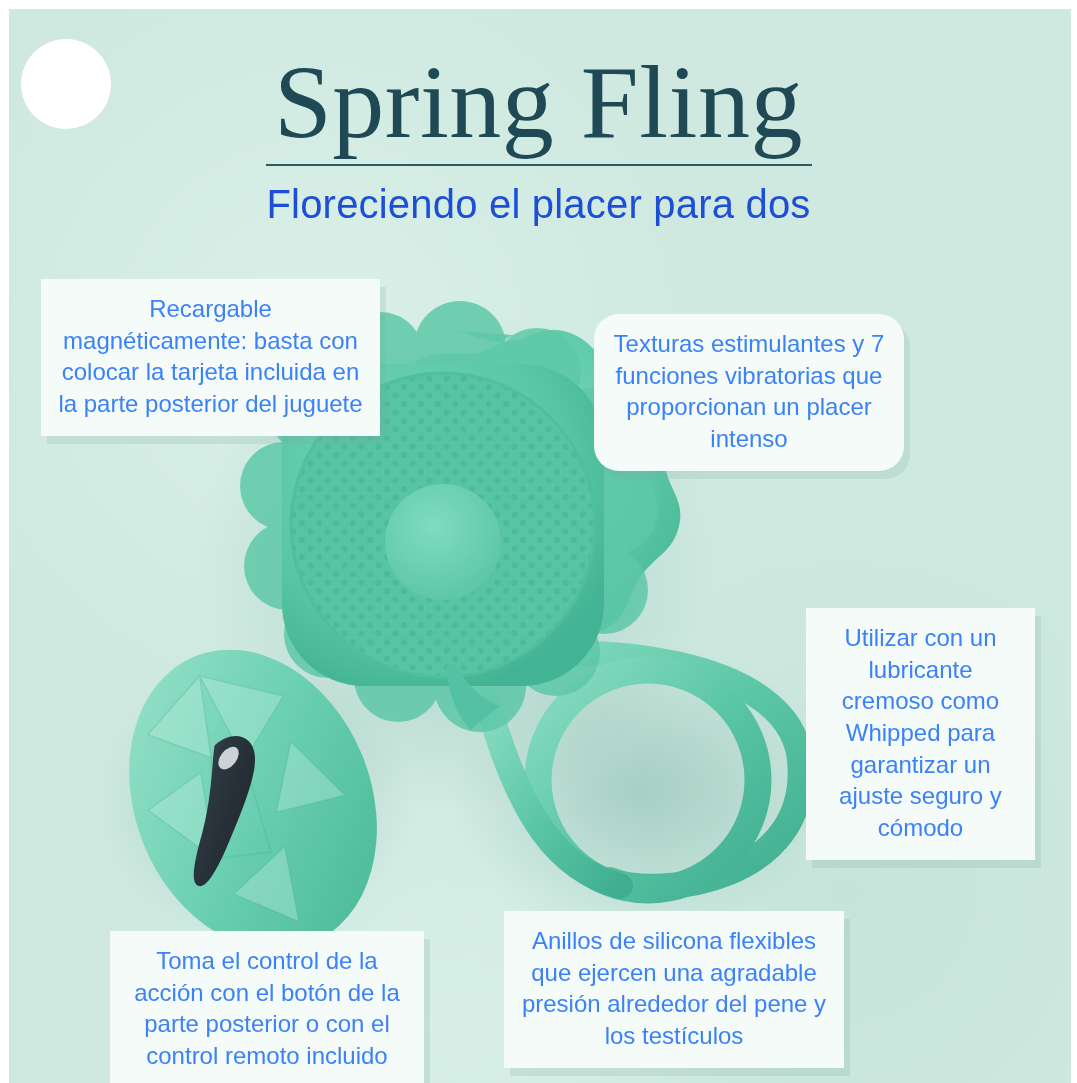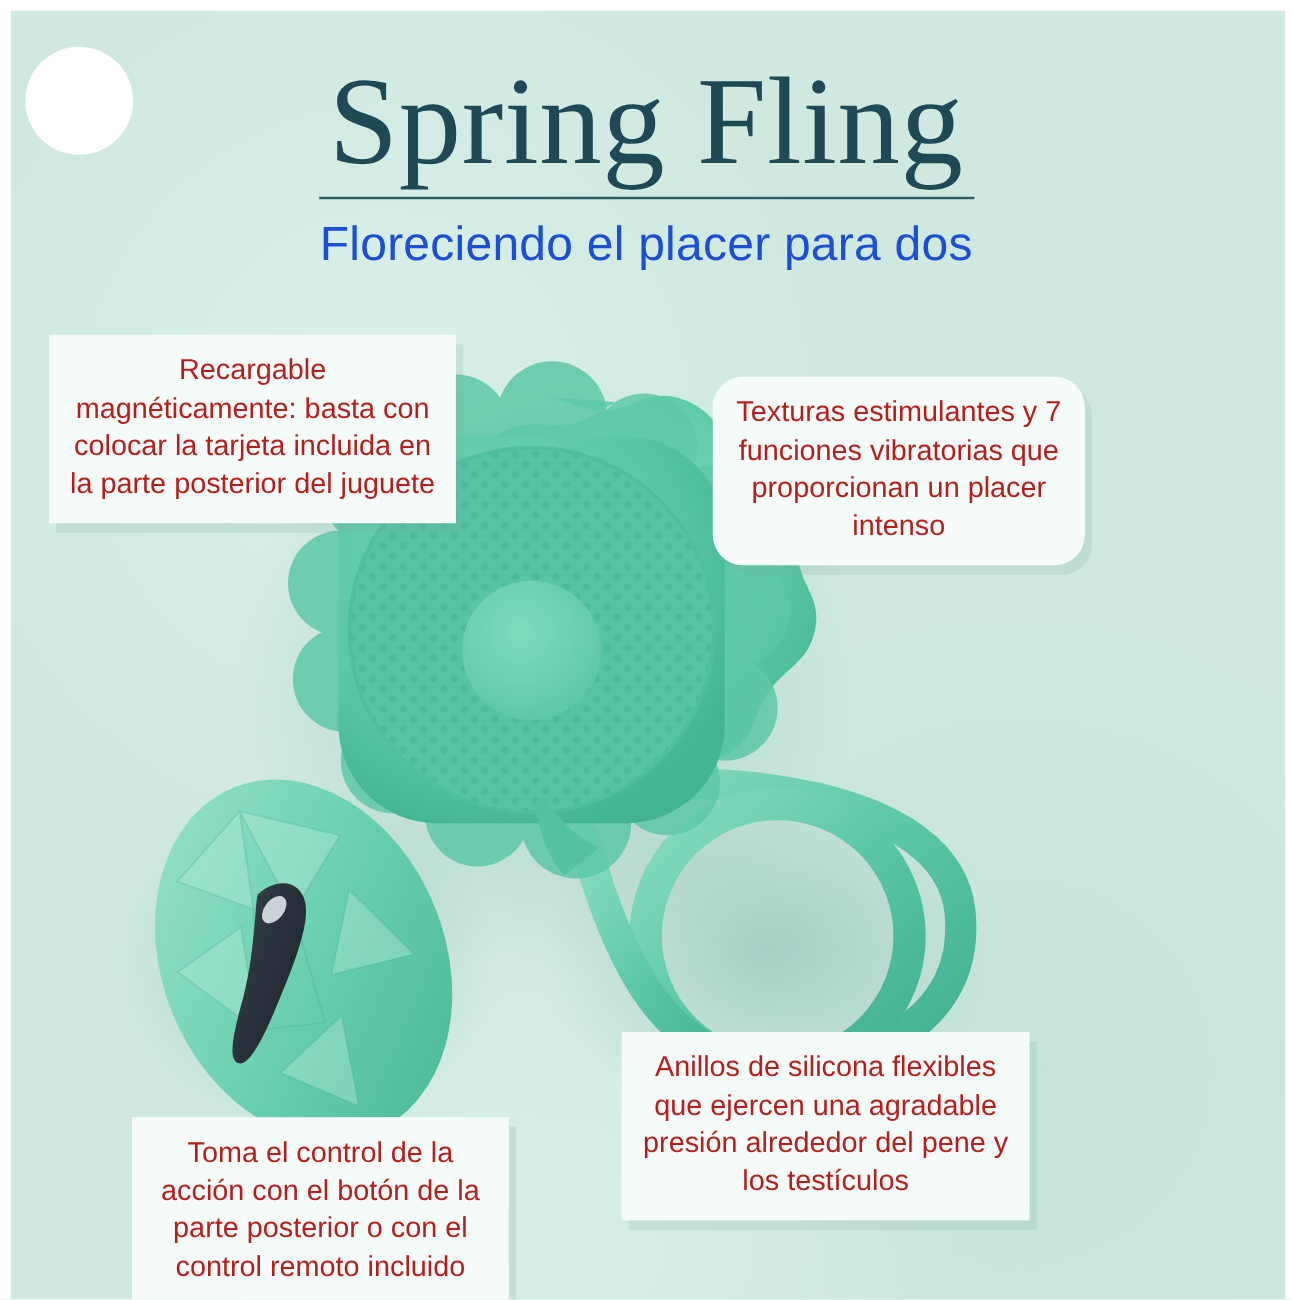--- a/index.html
+++ b/index.html
@@ -95,34 +95,34 @@
   .product {
     position: absolute;
     left: 0; top: 0; width: 1077px; height: 1083px;
     z-index: 10;
   }
 
   
   .card {
     position: absolute;
     background: #f4fbf8;
-    color: #b91c1c;
+    color: #3b82f6;
     text-align: center;
     font-size: 24px;
     line-height: 1.32;
     padding: 14px 16px 16px 16px;
     z-index: 35;
     box-shadow: 6px 8px 0 rgba(120,170,160,0.20);
   }
   .card p { margin: 0; }
 
   #card-recharge { left: 41px;  top: 279px;  width: 339px; }
   #card-textures { left: 594px; top: 314px;  width: 310px; border-radius: 25px; }
   #card-lube     { left: 806px; top: 608px;  width: 229px; }
-  #card-rings    { left: 504px; top: 860px;  width: 340px; margin-left: 14px; }
+  #card-rings    { left: 504px; top: 911px;  width: 340px; }
   #card-control  { left: 110px; top: 931px;  width: 314px; }
 </style>
 </head>
 <body>
 
 <div id="poster">
 
   <div class="bg-glow-1"></div>
   <div class="bg-glow-2"></div>
   <div class="bg-glow-3"></div>
@@ -255,20 +255,23 @@
   </div>
 
   <div class="card" id="card-recharge">
     <p>Recargable magnéticamente: basta con colocar la tarjeta incluida en la parte posterior del juguete</p>
   </div>
 
   <div class="card" id="card-textures">
     <p>Texturas estimulantes y 7 funciones vibratorias que proporcionan un placer intenso</p>
   </div>
 
+  <div class="card" id="card-lube">
+    <p>Utilizar con un lubricante cremoso como Whipped para garantizar un ajuste seguro y cómodo</p>
+  </div>
 
   <div class="card" id="card-rings">
     <p>Anillos de silicona flexibles que ejercen una agradable presión alrededor del pene y los testículos</p>
   </div>
 
   <div class="card" id="card-control">
     <p>Toma el control de la acción con el botón de la parte posterior o con el control remoto incluido</p>
   </div>
 
   <div class="edge-top"></div>

